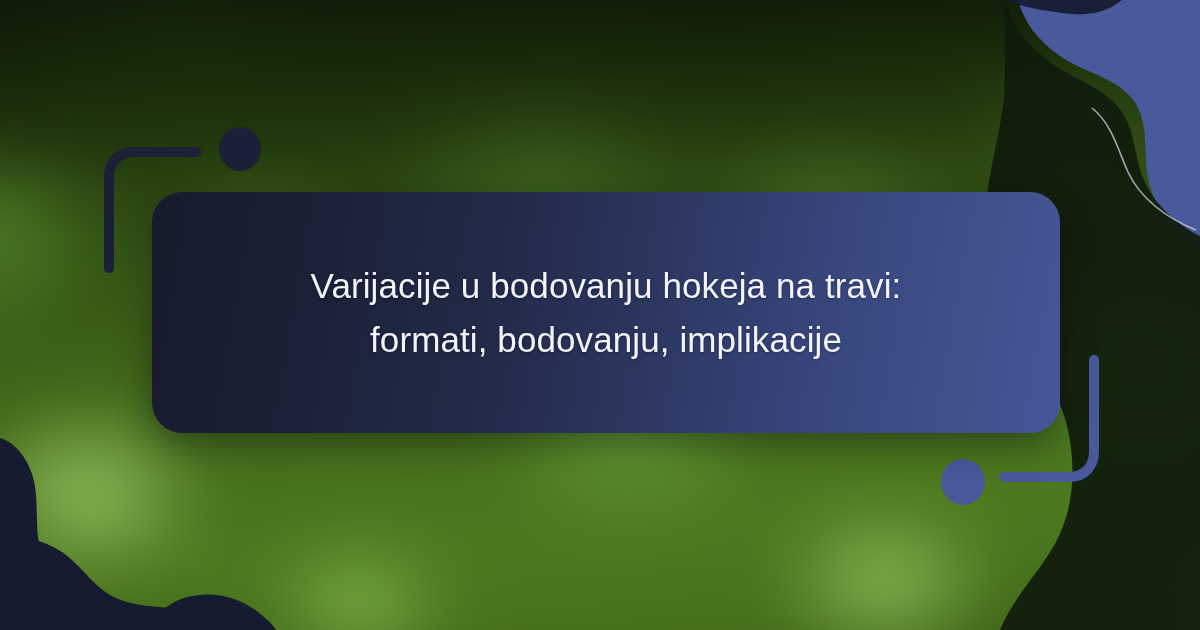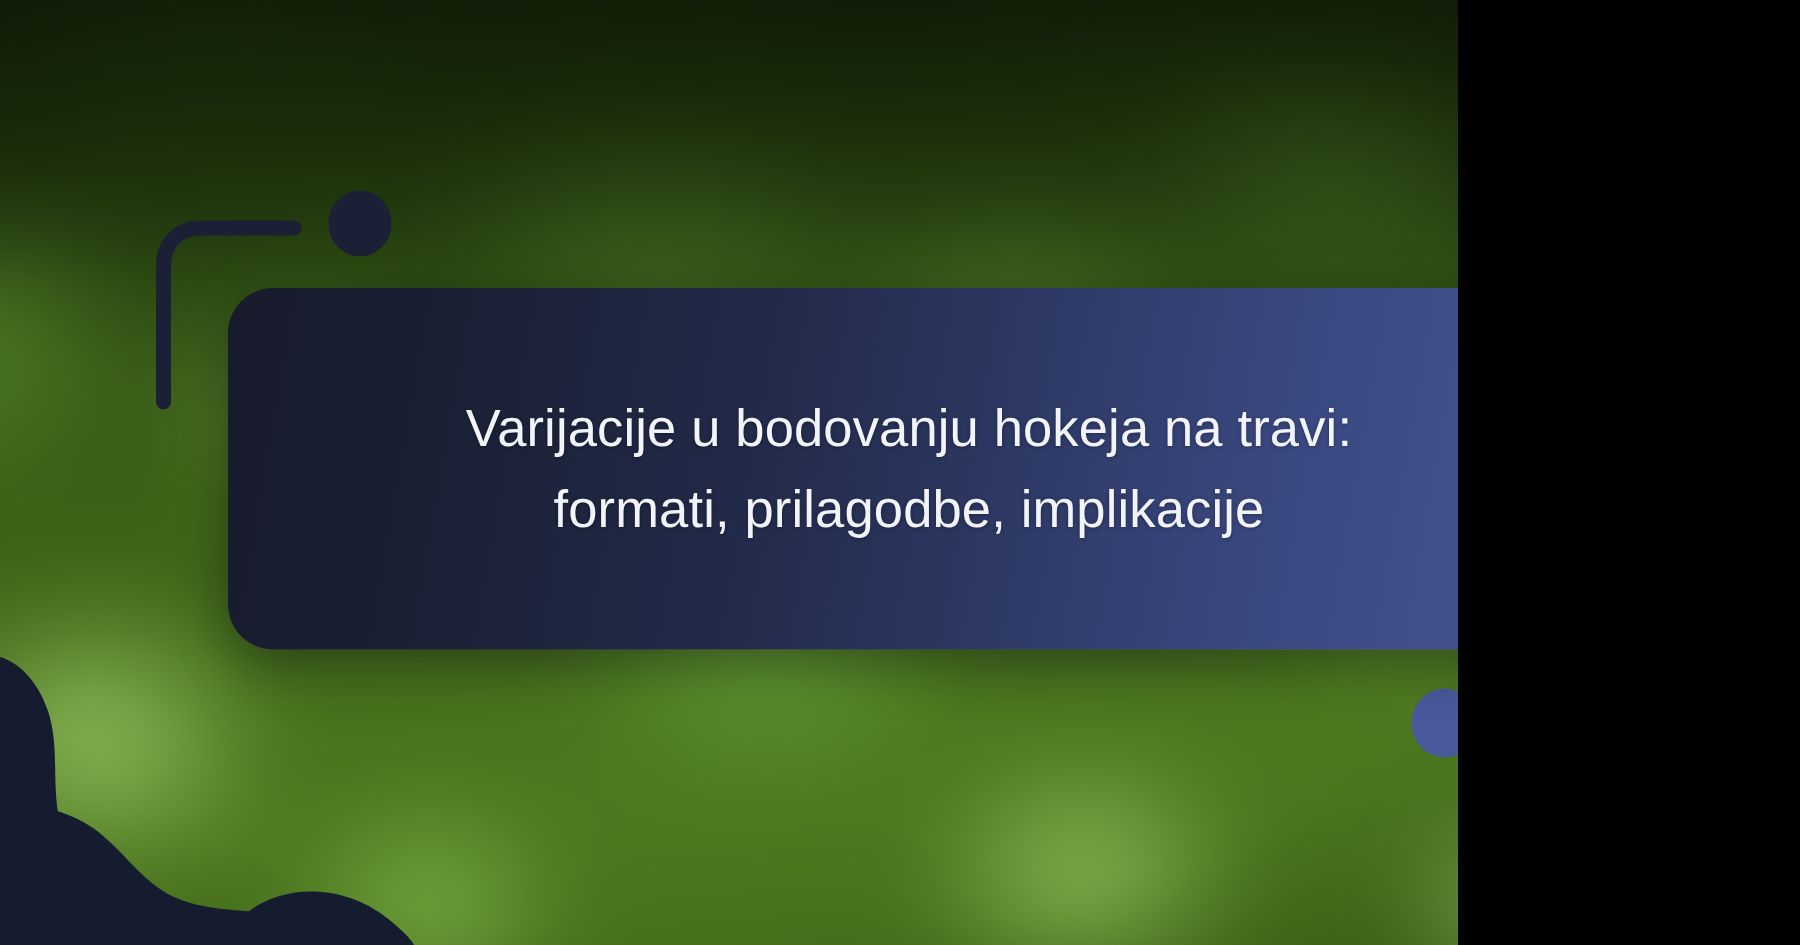--- a/index.html
+++ b/index.html
@@ -7,21 +7,21 @@
     margin: 0;
     padding: 0;
     background: #000;
   }
   body {
     font-family: "Liberation Sans", sans-serif;
   }
 
   .canvas {
     position: relative;
-    width: 972px;
+    width: 1200px;
     height: 630px;
     overflow: hidden;
     background: #f0abfc;
   }
 
   
   .bg-photo {
     position: absolute;
     inset: -60px;
     background-color: #34521a;
@@ -160,17 +160,17 @@
     <ellipse cx="240" cy="149" rx="21" ry="22" fill="#1b2036"></ellipse>
 
     <path fill="none" stroke="#4a589c" stroke-width="10" stroke-linecap="round" stroke-linejoin="round" d="M1094,360 L1094,452 C1094,467 1084,477 1069,477 L1004,477"></path>
 
     <ellipse cx="963" cy="482" rx="22" ry="23" fill="#4a589c"></ellipse>
   </svg>
 
   <div class="title-card">
     <h1 class="title-text">
       <span>Varijacije u bodovanju hokeja na travi:</span><br>
-      <span>formati, prilagodbe, implikacije</span>
+      <span>formati, bodovanju, implikacije</span>
     </h1>
   </div>
 
 </div>
 
 </body></html>

